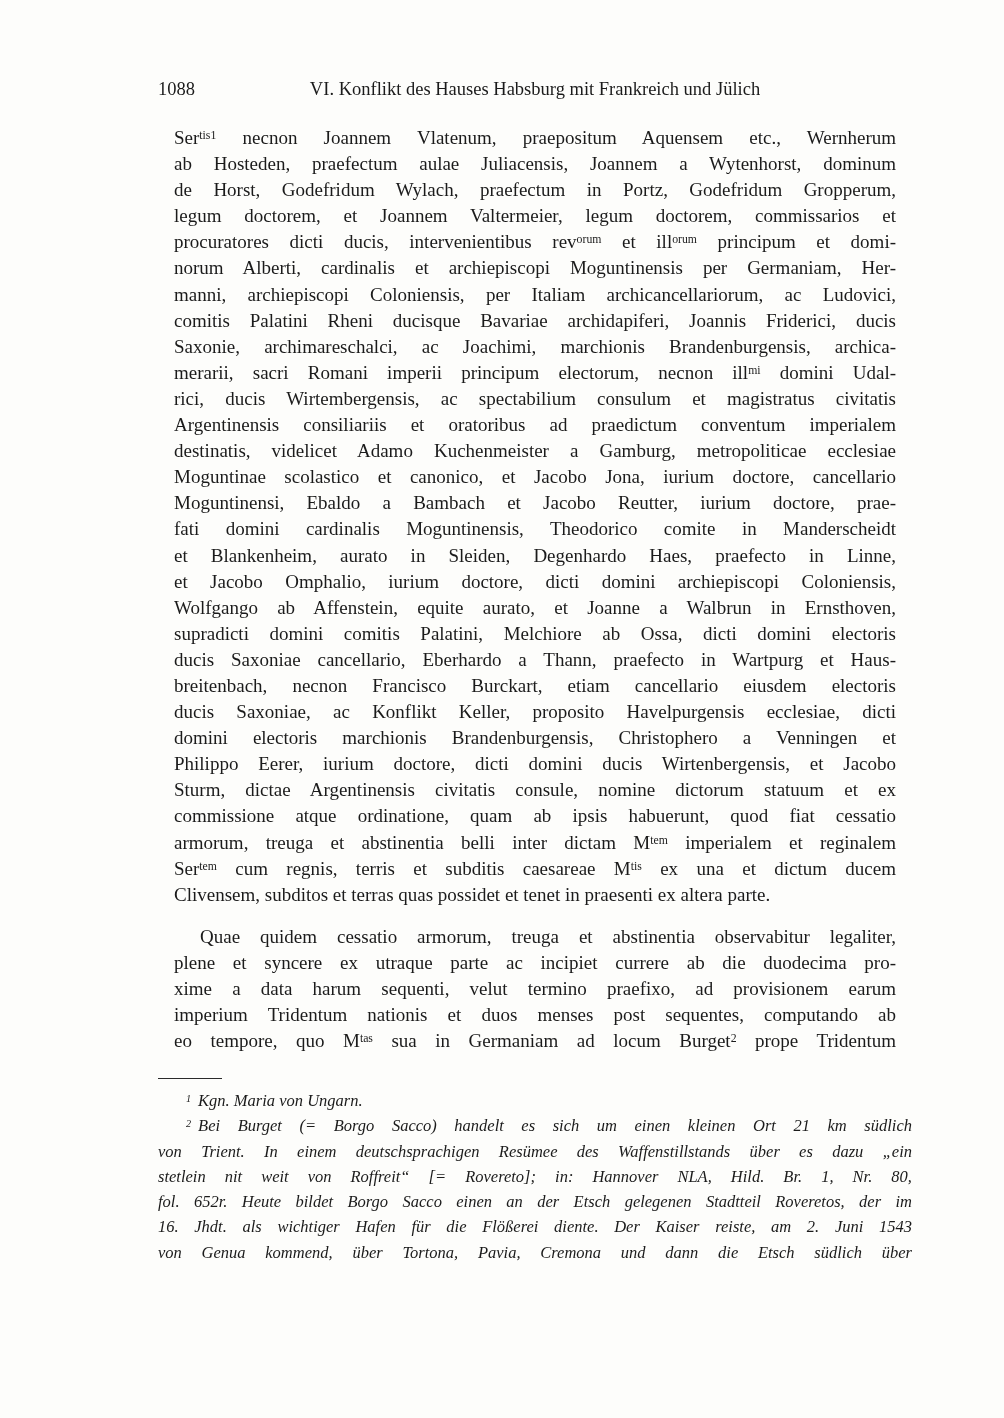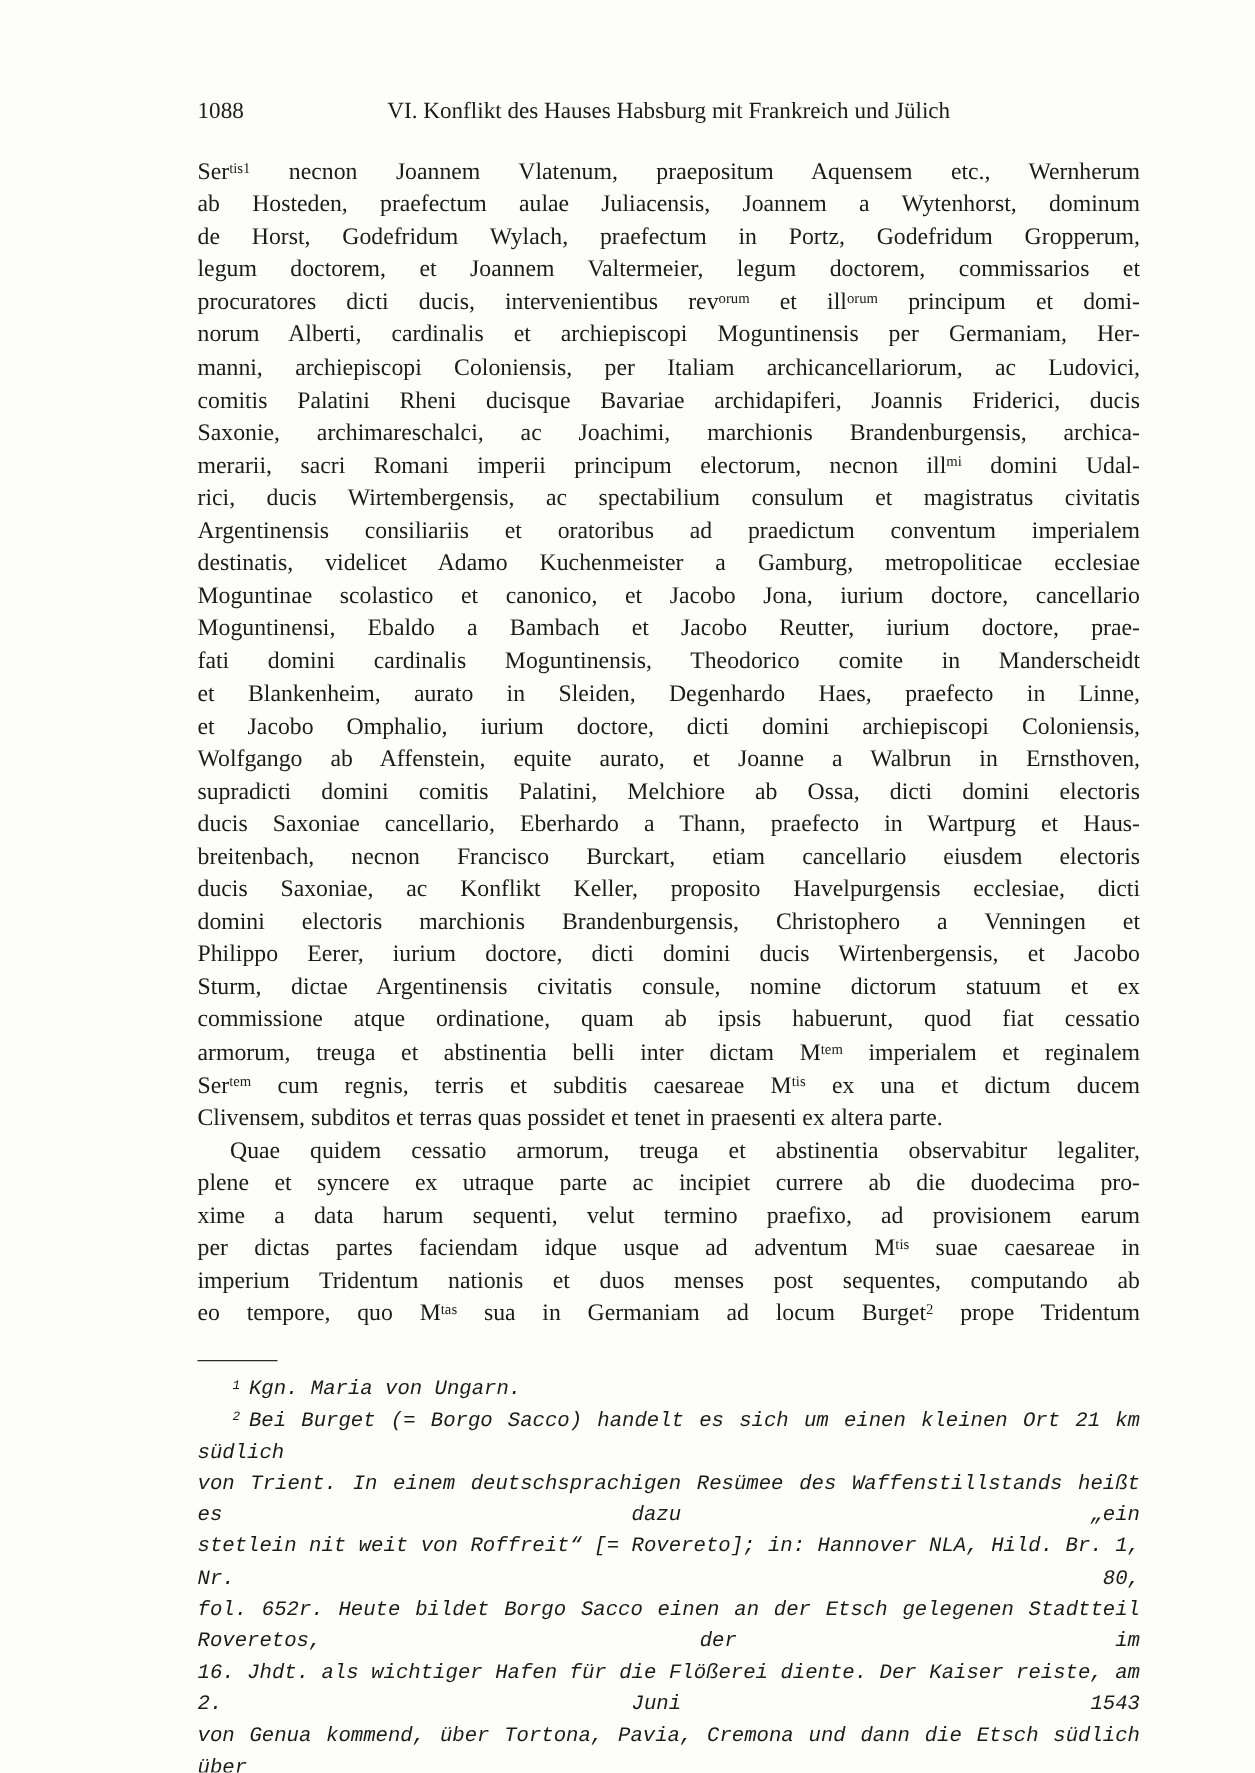--- a/index.html
+++ b/index.html
@@ -27,38 +27,38 @@
   .page-number { position: absolute; left: 0; top: 0; }
 
   .body-text { margin-top: 23px; font-size: 19px; }
   .line {
     text-align: justify;
     text-align-last: justify;
     line-height: 26.1px;
     white-space: normal;
   }
   .line.no-just { text-align-last: left; }
-  .para { margin: 0; }
+  .para { margin: 16px; }
   .para.indent .line:first-child { text-indent: 26px; }
 
   sup {
     font-size: 62%;
     line-height: 0;
     position: relative;
     top: -0.42em;
     vertical-align: baseline;
   }
 
   .footnote-sep {
     width: 64px;
     border: 0;
     border-top: 1.2px solid #2a2a2a;
     margin: 24px 0 9px 0;
   }
-  .footnotes { font-size: 16.5px; font-style: italic; font-family: Liberation Mono, monospace; }
+  .footnotes { font-size: 16.5px; font-style: italic; }
   .footnotes .line { line-height: 25.2px; }
   .footnote { margin: 0; }
   .footnote .line:first-child { text-indent: 28px; }
   .fn-marker { margin-right: 7px; font-style: italic; }
 </style>
 </head>
 <body style="background: rgb(253, 253, 251);">
 
 <div class="page" style="background: rgb(253, 253, 251); color: rgb(27, 27, 27);">
   <div class="content">
@@ -98,35 +98,34 @@
           <div class="line">Sturm, dictae Argentinensis civitatis consule, nomine dictorum statuum et ex</div>
           <div class="line">commissione atque ordinatione, quam ab ipsis habuerunt, quod fiat cessatio</div>
           <div class="line">armorum, treuga et abstinentia belli inter dictam M<sup>tem</sup> imperialem et reginalem</div>
           <div class="line">Ser<sup>tem</sup> cum regnis, terris et subditis caesareae M<sup>tis</sup> ex una et dictum ducem</div>
           <div class="line no-just">Clivensem, subditos et terras quas possidet et tenet in praesenti ex altera parte.</div>
         </div>
         <div class="para indent">
           <div class="line">Quae quidem cessatio armorum, treuga et abstinentia observabitur legaliter,</div>
           <div class="line">plene et syncere ex utraque parte ac incipiet currere ab die duodecima pro-</div>
           <div class="line">xime a data harum sequenti, velut termino praefixo, ad provisionem earum</div>
-          <div class="line">per dictas partes faciendam idque usque ad adventum M<sup>tis</sup> suae caesareae in</div>
           <div class="line">imperium Tridentum nationis et duos menses post sequentes, computando ab</div>
           <div class="line">eo tempore, quo M<sup>tas</sup> sua in Germaniam ad locum Burget<sup>2</sup> prope Tridentum</div>
         </div>
       </main>
 
     <hr class="footnote-sep">
 
     <section class="footnotes" id="footnotes-container">
         <div class="footnote">
           <div class="line no-just"><sup class="fn-marker">1</sup>Kgn. Maria von Ungarn.</div>
         </div>
         <div class="footnote">
           <div class="line"><sup class="fn-marker">2</sup>Bei Burget (= Borgo Sacco) handelt es sich um einen kleinen Ort 21 km südlich</div>
-          <div class="line">von Trient. In einem deutschsprachigen Resümee des Waffenstillstands heißt es dazu „ein</div>
+          <div class="line">von Trient. In einem deutschsprachigen Resümee des Waffenstillstands über es dazu „ein</div>
           <div class="line">stetlein nit weit von Roffreit“ [= Rovereto]; in: Hannover NLA, Hild. Br. 1, Nr. 80,</div>
           <div class="line">fol. 652r. Heute bildet Borgo Sacco einen an der Etsch gelegenen Stadtteil Roveretos, der im</div>
           <div class="line">16. Jhdt. als wichtiger Hafen für die Flößerei diente. Der Kaiser reiste, am 2. Juni 1543</div>
           <div class="line">von Genua kommend, über Tortona, Pavia, Cremona und dann die Etsch südlich über</div>
         </div>
       </section>
 
   </div>
 </div>
 

